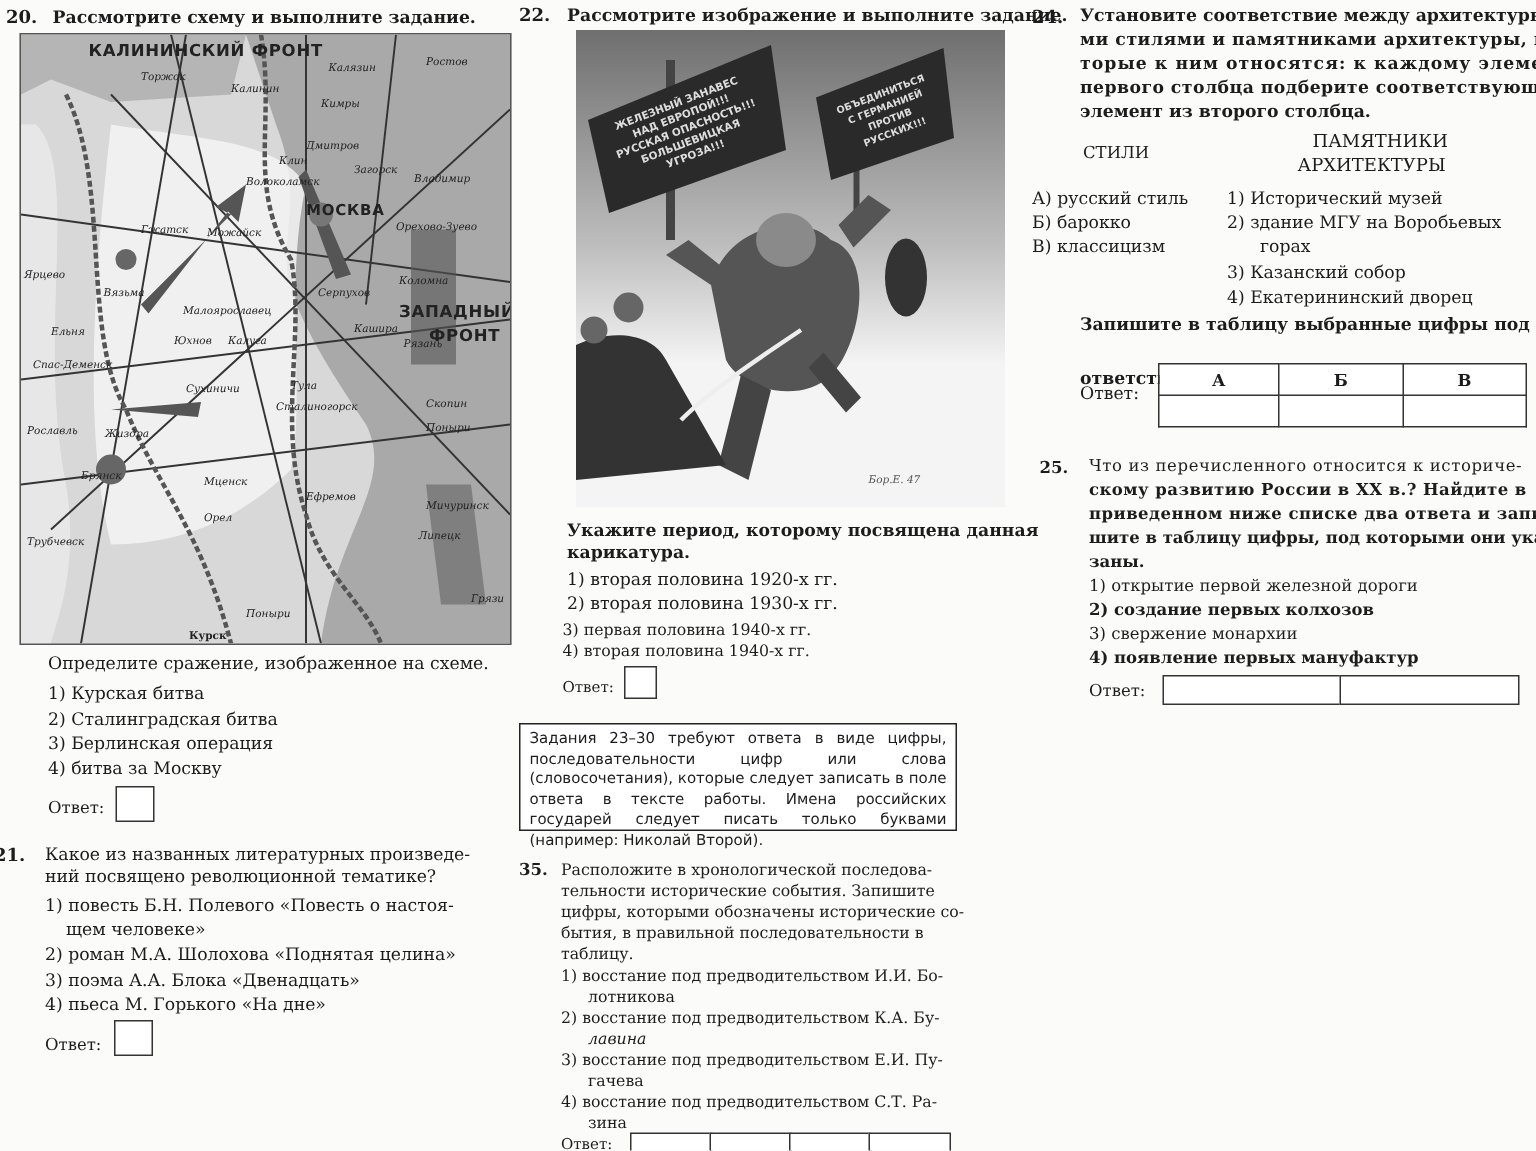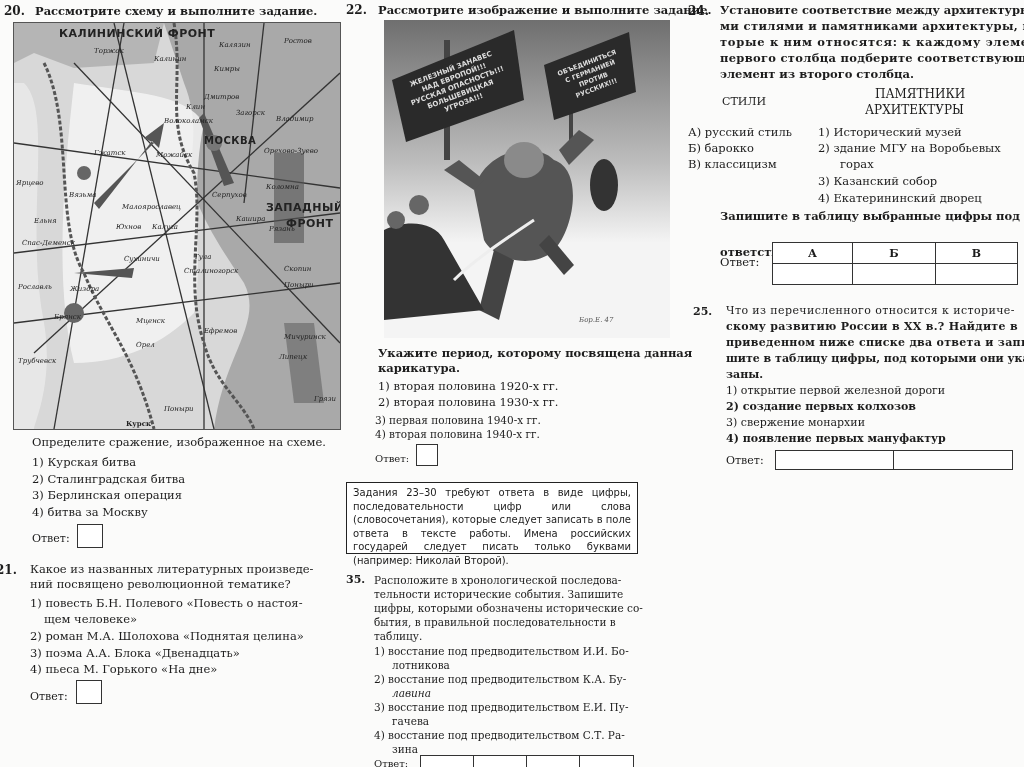--- a/index.html
+++ b/index.html
@@ -72,21 +72,21 @@
     <span class="town" style="left:270px;top:14px;">Ростов</span>
     <span class="town" style="left:80px;top:24px;">Торжок</span>
     <span class="town" style="left:140px;top:32px;">Калинин</span>
     <span class="town" style="left:200px;top:42px;">Кимры</span>
     <span class="town" style="left:190px;top:70px;">Дмитров</span>
     <span class="town" style="left:222px;top:86px;">Загорск</span>
     <span class="town" style="left:172px;top:80px;">Клин</span>
     <span class="town" style="left:262px;top:92px;">Владимир</span>
     <span class="town" style="left:150px;top:94px;">Волоколамск</span>
     <span class="town" style="left:80px;top:126px;">Гжатск</span>
-    <span class="town" style="left:142px;top:128px;">Можайск</span>
+    <span class="town" style="left:124px;top:128px;">Можайск</span>
     <span class="town" style="left:250px;top:124px;">Орехово-Зуево</span>
     <span class="town" style="left:252px;top:160px;">Коломна</span>
     <span class="town" style="left:198px;top:168px;">Серпухов</span>
     <span class="town" style="left:222px;top:192px;">Кашира</span>
     <span class="town" style="left:255px;top:202px;">Рязань</span>
     <span class="town" style="left:55px;top:168px;">Вязьма</span>
     <span class="town" style="left:2px;top:156px;">Ярцево</span>
     <span class="town" style="left:20px;top:194px;">Ельня</span>
     <span class="town" style="left:108px;top:180px;">Малоярославец</span>
     <span class="town" style="left:102px;top:200px;">Юхнов</span>

